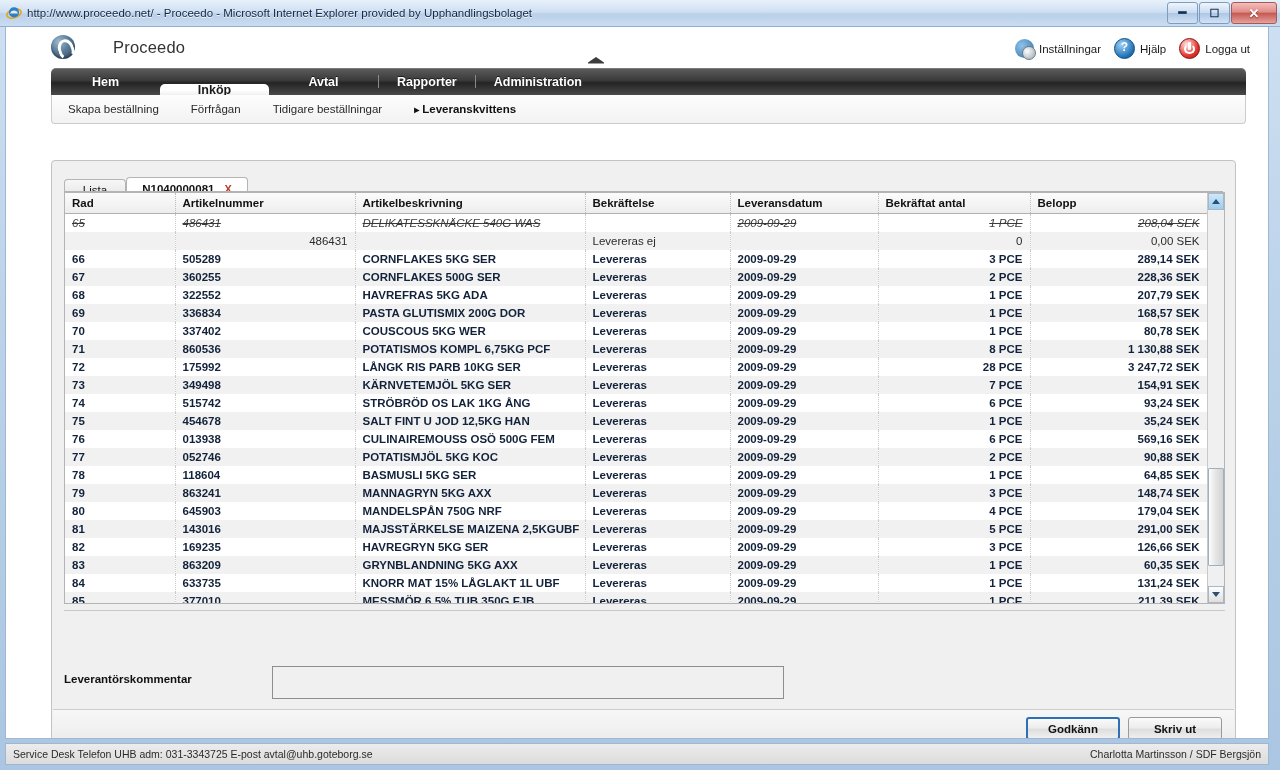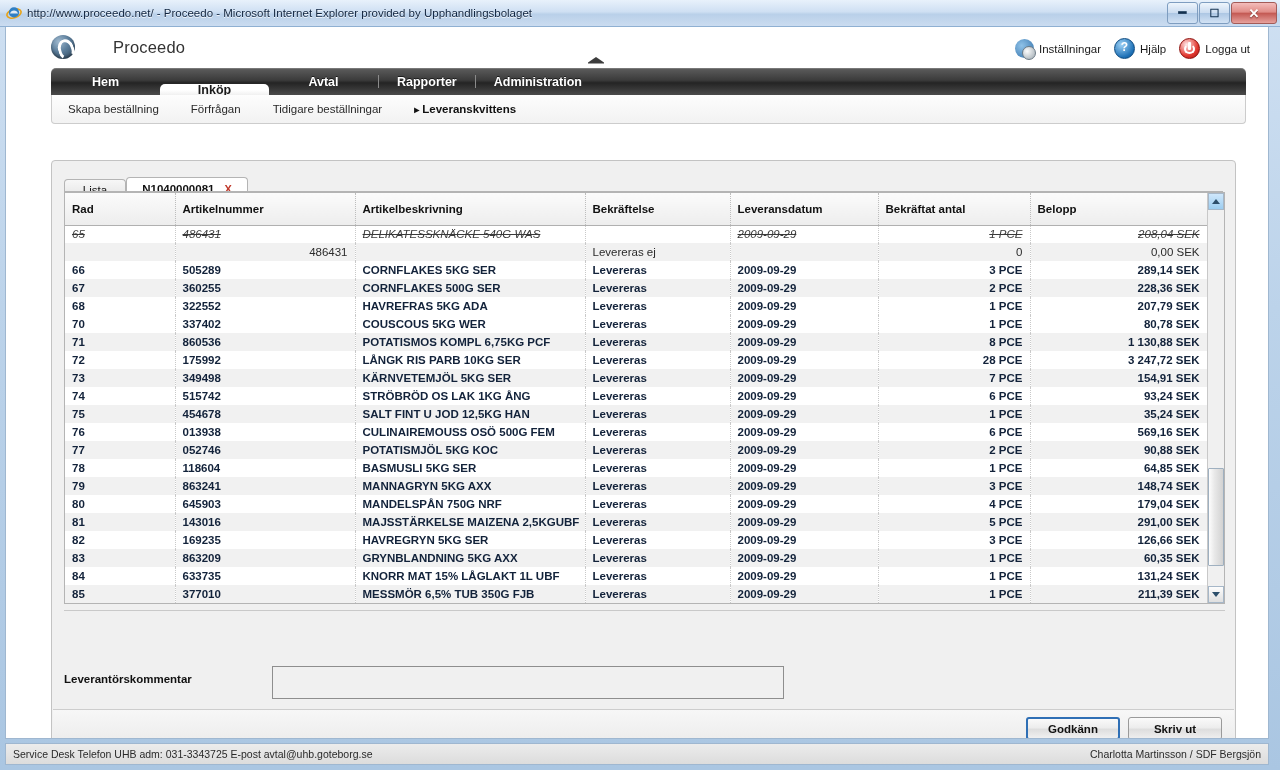--- a/index.html
+++ b/index.html
@@ -171,21 +171,21 @@
   #tablebox{
     position:absolute;left:12px;top:31px;width:1161px;height:412px;
     background:#ffffff;border:1px solid #b4b4b4;box-sizing:border-box;
     overflow:hidden;
   }
   table.grid{border-collapse:collapse;width:1142px;table-layout:fixed;font-size:11.5px;}
   table.grid th{
     background:linear-gradient(180deg,#fbfbfb 0%,#ededed 100%);
     border-bottom:1px solid #b0b0b0;border-right:1px dotted #bdbdbd;
     text-align:left;font-size:11.5px;font-weight:bold;color:#111;
-    padding:4px 7px;height:32px;box-sizing:border-box;white-space:nowrap;
+    padding:4px 7px;height:20px;box-sizing:border-box;white-space:nowrap;
   }
   table.grid td{
     border-right:1px dotted #c9c9c9;
     padding:1px 7px;height:18px;box-sizing:border-box;
     color:#12223a;font-weight:bold;white-space:nowrap;overflow:hidden;
   }
   tr.alt td{background:#f1f1f1;}
   tr.cancelled td{
     font-style:italic;font-weight:normal;color:#3a3a3a;
     text-decoration:line-through;
@@ -405,20 +405,29 @@
               </tr>
               <tr class="">
                 <td class="c-rad">68</td>
                 <td class="c-art">322552</td>
                 <td class="c-desc">HAVREFRAS        5KG     ADA</td>
                 <td class="c-bek">Levereras</td>
                 <td class="c-lev">2009-09-29</td>
                 <td class="c-ant num">1 PCE</td>
                 <td class="c-bel num">207,79 SEK</td>
               </tr>
+              <tr class="alt">
+                <td class="c-rad">69</td>
+                <td class="c-art">336834</td>
+                <td class="c-desc">PASTA GLUTISMIX  200G    DOR</td>
+                <td class="c-bek">Levereras</td>
+                <td class="c-lev">2009-09-29</td>
+                <td class="c-ant num">1 PCE</td>
+                <td class="c-bel num">168,57 SEK</td>
+              </tr>
               <tr class="">
                 <td class="c-rad">70</td>
                 <td class="c-art">337402</td>
                 <td class="c-desc">COUSCOUS         5KG     WER</td>
                 <td class="c-bek">Levereras</td>
                 <td class="c-lev">2009-09-29</td>
                 <td class="c-ant num">1 PCE</td>
                 <td class="c-bel num">80,78 SEK</td>
               </tr>
               <tr class="alt">

